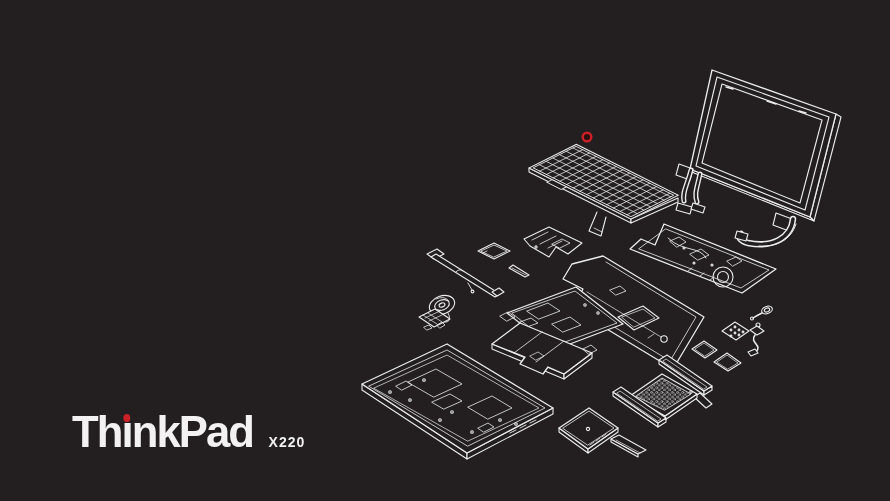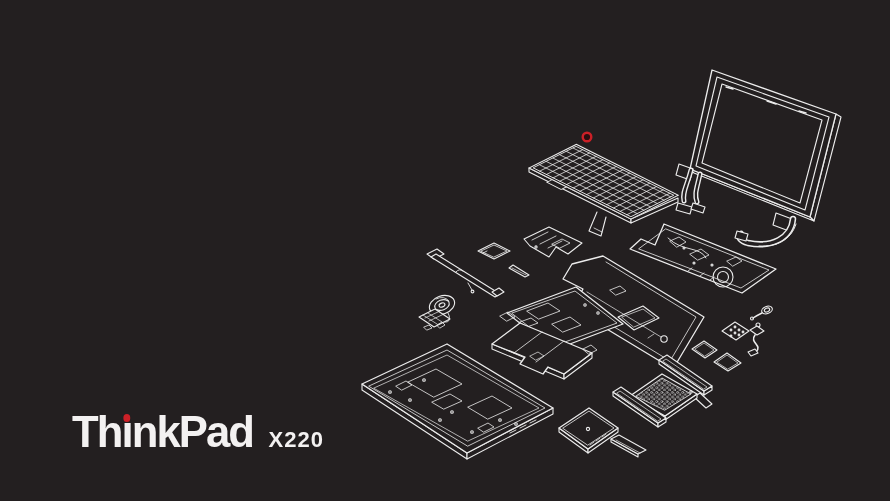--- a/index.html
+++ b/index.html
@@ -10,21 +10,21 @@
   }
   html,body{margin:0;padding:0;width:890px;height:501px;overflow:hidden;}
   body{background:var(--background);font-family:"Liberation Sans",sans-serif;}
   .stage{position:relative;width:890px;height:501px;background:var(--background);}
   svg.diagram{position:absolute;left:0;top:0;}
   
   .logo{position:absolute;left:60px;top:407px;display:flex;align-items:baseline;gap:10px;color:var(--text);margin-left:12px;}
   .brand{font-size:45px;font-weight:bold;letter-spacing:-2px;line-height:1.1;transform:scaleX(.97);transform-origin:left bottom;white-space:nowrap;}
   .i-wrap{position:relative;display:inline-block;}
   .i-dot{position:absolute;left:2px;top:7px;width:7.5px;height:7.5px;border-radius:50%;background:var(--accent_red);}
-  .model{font-size:22px;font-weight:bold;letter-spacing:1px;}
+  .model{font-size:14px;font-weight:bold;letter-spacing:1px;}
   
   .tp{fill:#2b0e10;stroke:var(--accent_red);stroke-width:2.4px;}
 </style>
 </head>
 <body>
 
 <div class="stage">
 
 <svg class="diagram" width="890" height="501" viewBox="0 0 890 501" stroke="#ececec" stroke-width="1.1" fill="none" stroke-linejoin="round" stroke-linecap="round">
   <defs>

